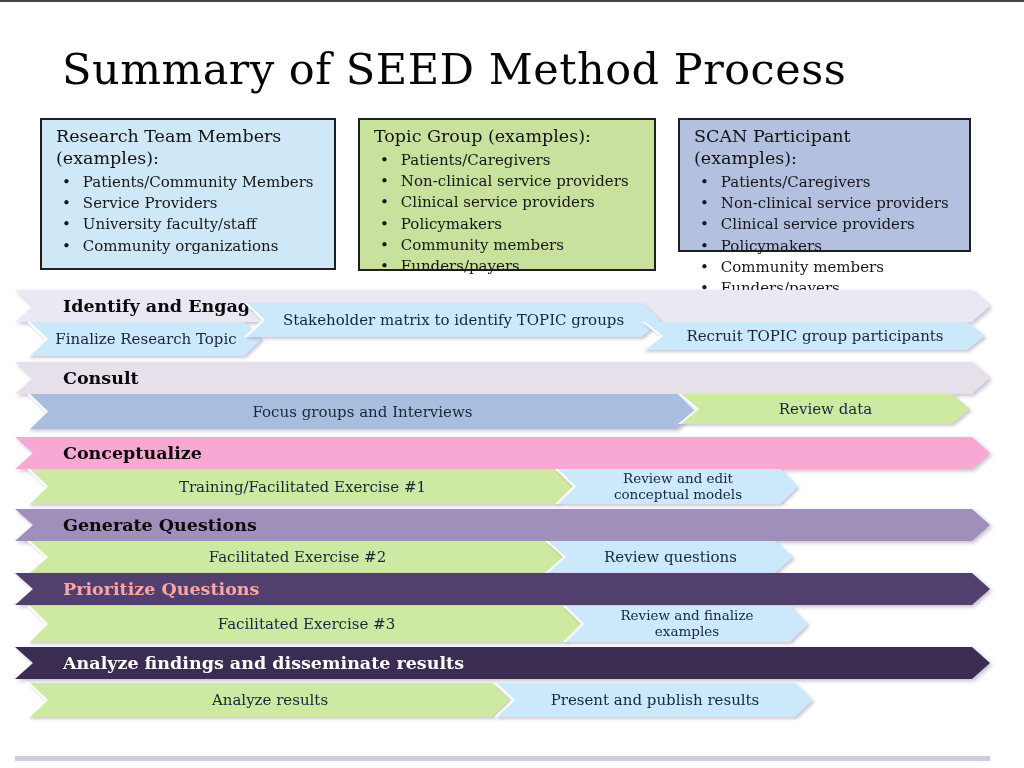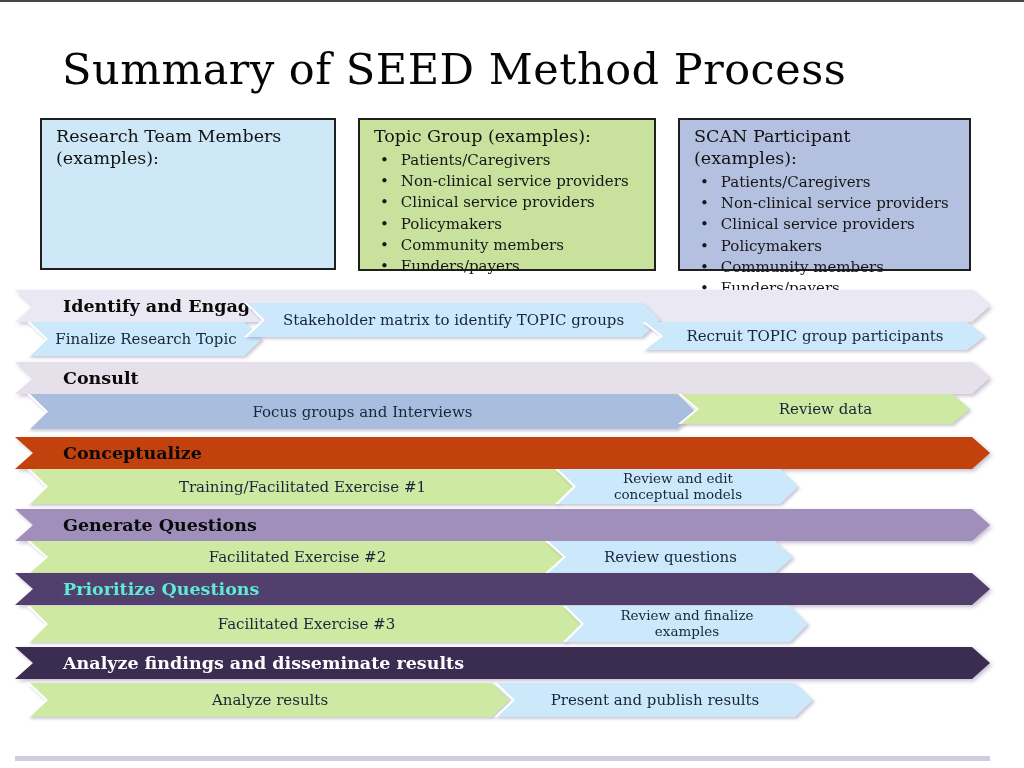--- a/index.html
+++ b/index.html
@@ -31,54 +31,60 @@
   .chev{
     width:100%;height:100%;display:flex;align-items:center;
     clip-path:polygon(0 0, calc(100% - 18px) 0, 100% 50%, calc(100% - 18px) 100%, 0 100%, 18px 50%);
     box-sizing:border-box;
   }
   .band{justify-content:flex-start;padding-left:48px;font-weight:bold;font-size:17.5px;white-space:nowrap;}
   .step{justify-content:center;text-align:center;font-size:15px;color:#17263a;padding:0 22px;}
   .step.two-line{font-size:13.5px;line-height:1.15;padding:0 30px;}
   .band1{background:#eae9f3;color:#0a0a0a;}
   .band2{background:#e6e0ea;color:#0a0a0a;}
-  .band3{background:#c2410c;color:#0a0a0a;text-align:right;}
+  .band3{background:#f9a8d4;color:#0a0a0a;text-align:right;}
   .band4{background:#9f8fba;color:#0a0a0a;}
-  .band5{background:#51406d;color:#5eead4;}
+  .band5{background:#51406d;color:#fca5a5;}
   .band6{background:#3b2d52;color:#ffffff;}
   .c-blue{background:#cbe9fa;}
   .c-peri{background:#a9bedf;}
   .c-green{background:#cde9a2;}
   .bottom-strip{position:absolute;left:15px;top:756px;width:975px;height:5px;background:#d2cbdf;}
 </style>
 </head>
 <body>
 
 <div class="slide">
   <div class="top-edge"></div>
 
   <h1 class="slide-title">Summary of SEED Method Process</h1>
 
   <div class="info-box box-blue" style="left:40px;top:118px;width:296px;height:152px;">
     <p class="box-title">Research Team Members (examples):</p>
+    <ul>
+      <li>Patients/Community Members</li>
+      <li>Service Providers</li>
+      <li>University faculty/staff</li>
+      <li>Community organizations</li>
+    </ul>
   </div>
 
   <div class="info-box box-green" style="left:358px;top:118px;width:298px;height:153px;">
     <p class="box-title">Topic Group (examples):</p>
     <ul>
       <li>Patients/Caregivers</li>
       <li>Non-clinical service providers</li>
       <li>Clinical service providers</li>
       <li>Policymakers</li>
       <li>Community members</li>
       <li>Funders/payers</li>
     </ul>
   </div>
 
-  <div class="info-box box-peri" style="left:678px;top:118px;width:293px;height:153px;">
+  <div class="info-box box-peri" style="left:678px;top:118px;width:293px;height:134px;">
     <p class="box-title">SCAN Participant (examples):</p>
     <ul>
       <li>Patients/Caregivers</li>
       <li>Non-clinical service providers</li>
       <li>Clinical service providers</li>
       <li>Policymakers</li>
       <li>Community members</li>
       <li>Funders/payers</li>
     </ul>
   </div>

